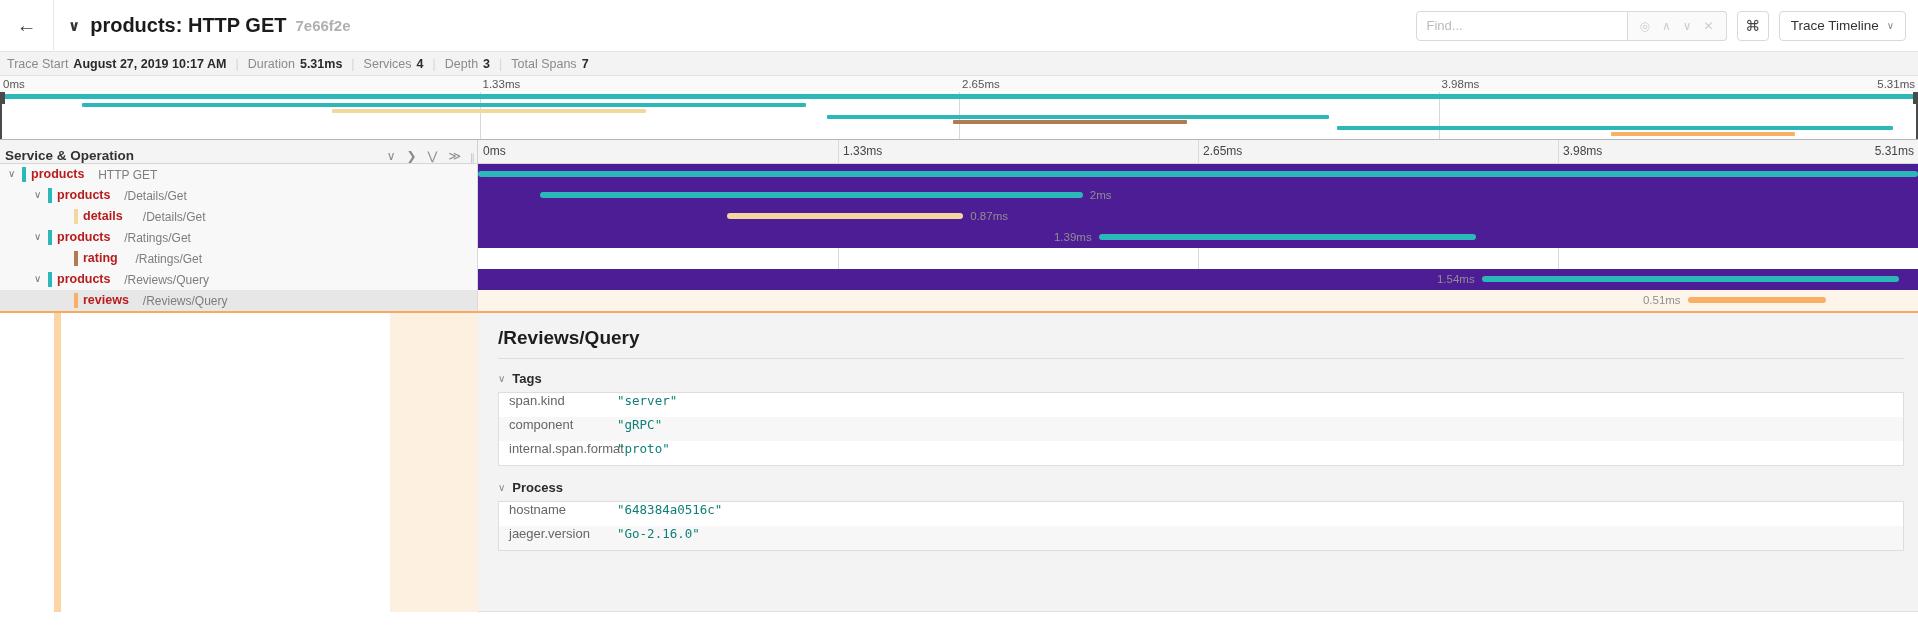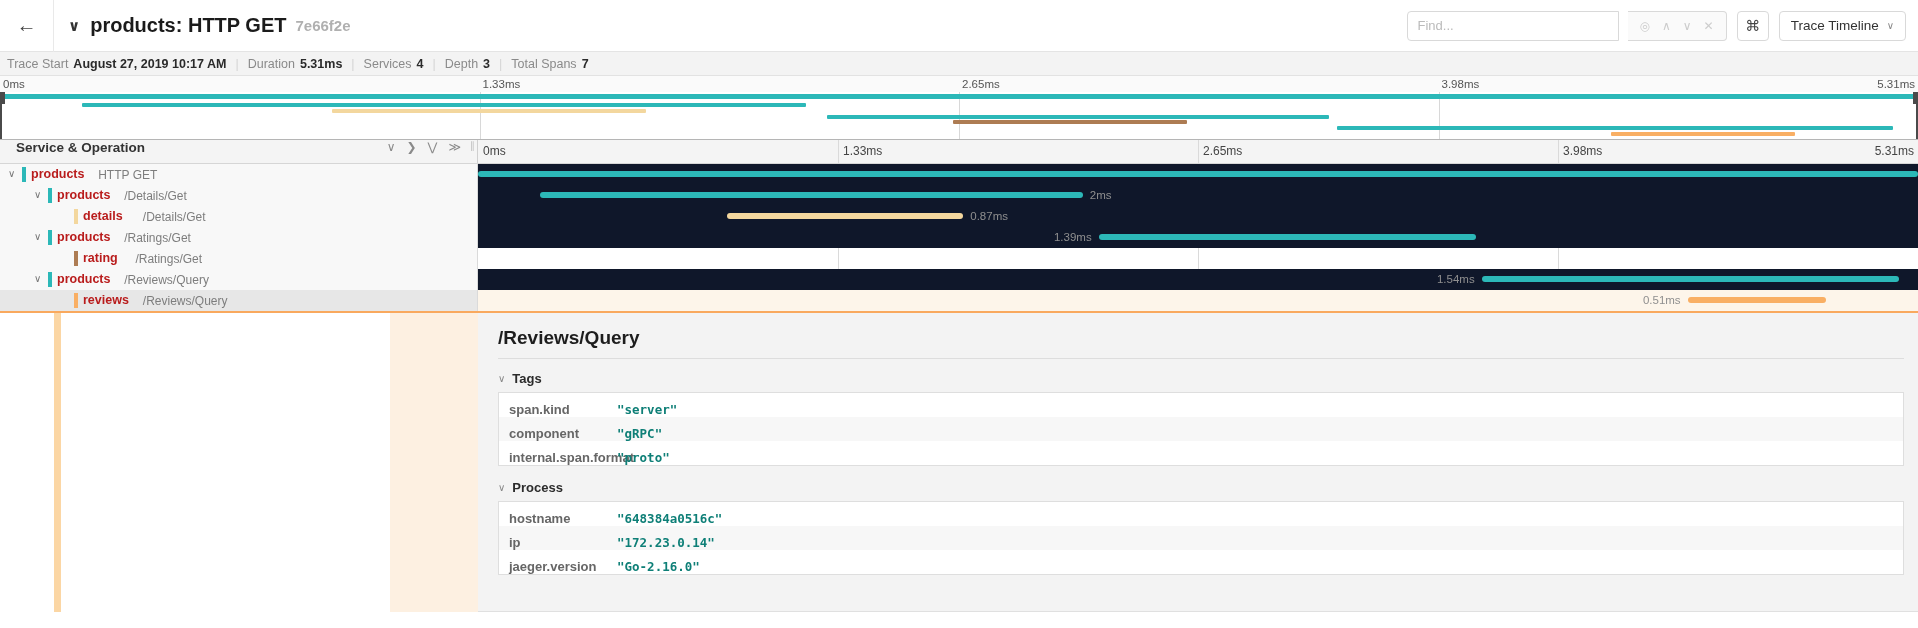--- a/index.html
+++ b/index.html
@@ -13,21 +13,21 @@
   
   .header-bar { position:relative; height:52px; background:#fff; border-bottom:1px solid #e4e4e4;
     display:flex; align-items:center; }
   .back-btn { width:54px; height:52px; display:flex; align-items:center; justify-content:center;
     font-size:20px; color:#444; border-right:1px solid #e9e9e9; cursor:pointer; }
   .title-wrap { display:flex; align-items:center; padding-left:14px; flex:1; }
   .title-collapser { font-size:15px; color:#333; margin-right:10px; font-weight:bold; }
   .trace-title { font-size:20px; font-weight:bold; color:#1b1b1b; }
   .trace-id { font-size:15px; color:#b0b0b0; margin-left:9px; font-weight:bold; }
   .header-right { display:flex; align-items:center; margin-right:12px; }
-  .find-group { display:flex; align-items:stretch; height:30px;gap:9px; }
+  .find-group { display:flex; align-items:stretch; height:30px; }
   .find-input { width:212px; height:30px; border:1px solid #d9d9d9; border-radius:4px 0 0 4px;
     padding:0 10px; font-size:13px; color:#333; outline:none; background:#fff; }
   .find-input::placeholder { color:#bbb; }
   .find-icons { display:flex; align-items:center; border:1px solid #d9d9d9; border-left:none;
     border-radius:0 4px 4px 0; background:#fafafa; padding:0 6px; }
   .find-icons span { color:#ccc; font-size:12px; padding:0 6px; }
   .kbd-btn { height:30px; min-width:32px; margin-left:10px; border:1px solid #d9d9d9; border-radius:4px;
     background:#fff; display:flex; align-items:center; justify-content:center; font-size:15px; color:#444; cursor:pointer; }
   .view-btn { height:30px; margin-left:10px; border:1px solid #d9d9d9; border-radius:4px; background:#fff;
     display:flex; align-items:center; padding:0 11px; font-size:13.5px; color:#333; cursor:pointer; }
@@ -46,35 +46,35 @@
   .mm-label { position:absolute; top:2px; }
   .mm-canvas { position:absolute; top:16px; left:0; right:0; bottom:0; background:#fff; }
   .mm-grid { position:absolute; top:0; bottom:0; width:1px; background:#d8d8d8; }
   .mm-bar { position:absolute; border-radius:1px; }
   .mm-handle { position:absolute; top:0; bottom:0; width:2px; background:#4a4a4a; }
   .mm-grip { position:absolute; top:0; width:5px; height:12px; background:#4a4a4a; }
 
   
   .col-header { height:24px; display:flex; background:#f4f4f4; border-bottom:1px solid #d6d6d6; }
   .col-left { width:478px; position:relative; border-right:1px solid #cfcfcf;
-    display:flex; align-items:flex-start; padding-left:16px; }
+    display:flex; align-items:flex-end; padding-left:5px; }
   .col-left-title { font-size:13.5px; font-weight:bold; color:#333; }
   .col-icons { position:absolute; right:16px; display:flex; align-items:center; color:#8a8a8a; }
   .col-icons span { margin-left:11px; font-size:12px; cursor:pointer; }
   .col-resizer { position:absolute; right:2px; color:#c0c0c0; font-size:10px; }
   .col-right { flex:1; position:relative; font-size:12px; color:#444; }
   .tl-tick { position:absolute; top:4px; }
   .tl-grid-h { position:absolute; top:0; bottom:0; width:1px; background:#dadada; }
 
   
   .rows { position:relative; }
   .span-row { display:flex; height:21px; }
   .row-left { width:478px; border-right:1px solid #dadada; background:#f8f8f8;
     position:relative; display:flex; align-items:center; font-size:12.5px; }
-  .row-right { flex:1; position:relative; background:#0f172a; }
+  .row-right { flex:1; position:relative; background:#4c1d95; }
   .span-row.selected .row-left { background:#e7e7e7; }
   .span-row.selected .row-right { background:#fdf5ea; }
   .tree-caret { position:absolute; color:#777; font-size:10px; top:4px; cursor:pointer; }
   .svc-chip { position:absolute; width:4px; height:15px; top:3px; }
   .svc-name { font-weight:bold; color:#b91c1c; position:absolute; top:3px; white-space:nowrap; }
   .op-name { color:#7d7d7d; font-size:12px; position:absolute; top:4px; white-space:nowrap; }
   .tl-bar { position:absolute; height:6px; top:7px; border-radius:3px; cursor:pointer; }
   .tl-bar-label { position:absolute; top:4px; font-size:11.5px; color:#8f8f8f; white-space:nowrap; }
   .rows-grid { position:absolute; top:0; bottom:0; left:478px; right:0; pointer-events:none; }
 
@@ -89,21 +89,21 @@
   .detail-title { font-size:19px; font-weight:bold; color:#1d1d1d; flex:1; }
   .detail-meta { font-size:13px; color:#8a8a8a; }
   .detail-meta b { color:#2b2b2b; }
   .detail-meta .m-sep { color:#ccc; margin:0 8px; }
   .detail-meta .m-gap { display:inline-block; width:16px; }
   .detail-divider { height:1px; background:#ddd; margin:9px 0 8px 0; }
   .section-hdr { display:flex; align-items:center; font-size:13px; font-weight:bold; color:#2b2b2b;
     margin:4px 0 6px 0; cursor:pointer; }
   .section-hdr .chev { color:#888; font-weight:normal; font-size:10px; margin-right:7px; }
   .kv-box { border:1px solid #dedede; background:#fff; }
-  .kv-row { display:flex; align-items:flex-end; height:24px; padding-left:10px; font-size:13px;font-weight:bold; }
+  .kv-row { display:flex; align-items:flex-start; height:24px; padding-left:10px; font-size:13px; }
   .kv-row:nth-child(even) { background:#f7f7f7; }
   .kv-key { width:108px; color:#666; flex-shrink:0; }
   .kv-val { font-family:"DejaVu Sans Mono","Liberation Mono",monospace; font-size:12.5px; color:#0e7f77; }
   .proc-gap { height:10px; }
   .detail-footer { margin-top:auto; text-align:right; font-size:12.5px; color:#9a9a9a;
     display:flex; justify-content:flex-end; align-items:center; padding-top:6px; }
   .detail-footer b { color:#8a8a8a; font-weight:bold; margin-left:4px; }
   .link-icon { margin-left:5px; display:inline-flex; cursor:pointer; }
 </style>
 </head>
@@ -334,24 +334,20 @@
       <div class="section-hdr">
         <span class="chev">∨</span>
         <span>Process</span>
       </div>
       <div class="kv-box">
           <div class="kv-row">
             <span class="kv-key">hostname</span>
             <span class="kv-val">"648384a0516c"</span>
           </div>
           <div class="kv-row">
-            <span class="kv-key">ip</span>
-            <span class="kv-val">"172.23.0.14"</span>
-          </div>
-          <div class="kv-row">
             <span class="kv-key">jaeger.version</span>
             <span class="kv-val">"Go-2.16.0"</span>
           </div>
         </div>
 
     </div>
   </div>
 </div>
 
 </body></html>

